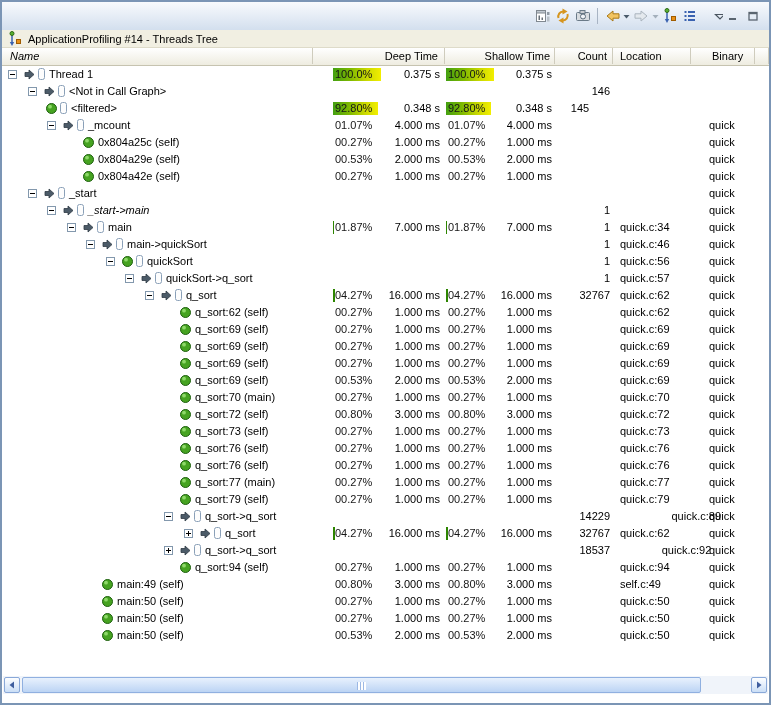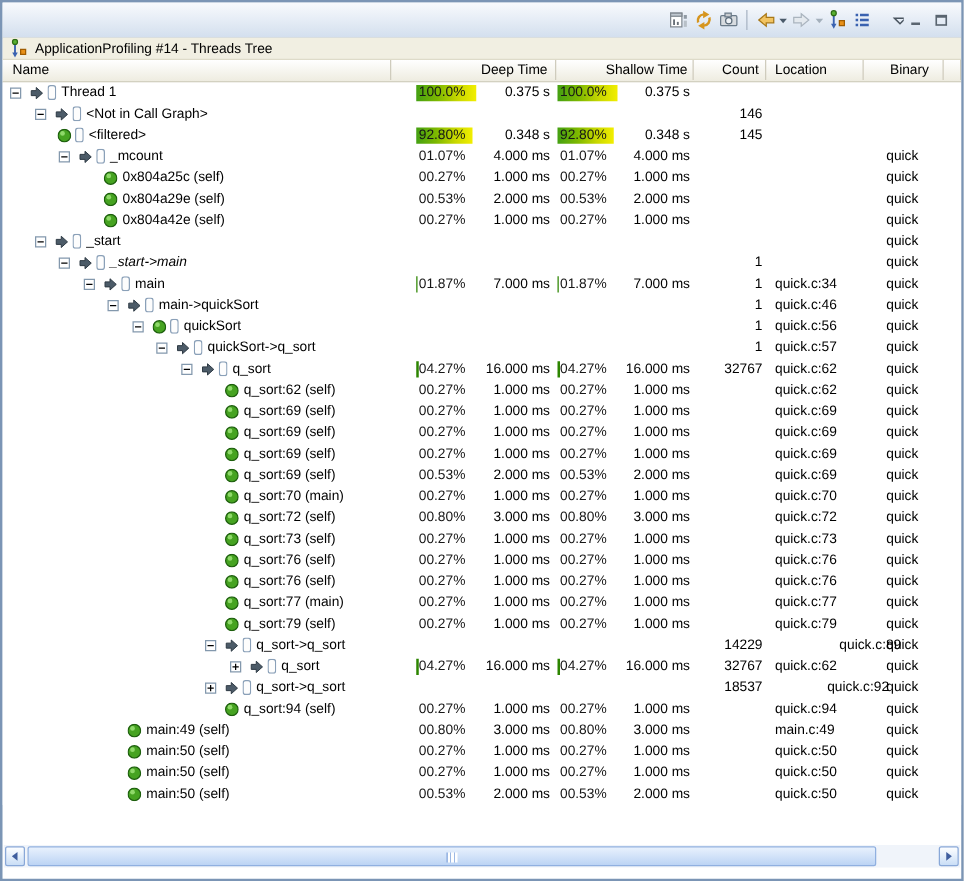--- a/index.html
+++ b/index.html
@@ -153,21 +153,21 @@
           <line x1="5" y1="3" x2="5" y2="12" stroke="#3a62b0" stroke-width="1.5"></line>
           <path d="M5 15 L2.8 11 H7.2 Z" fill="#3a62b0"></path>
           <circle cx="5" cy="2.5" r="2" fill="#58b030" stroke="#2c6a14"></circle>
           <rect x="9.5" y="8.5" width="4" height="4" fill="#e89018" stroke="#a05c00"></rect>
         </svg>
       </span>
     <span class="desctext">ApplicationProfiling #14 - Threads Tree</span>
   </div>
 
   <div class="colheader" id="colheader">
-      <div class="hcell" style="left: 0px; width: 311px; text-align: left; padding-left: 8px; padding-right: 4px;">Name</div>
+      <div class="hcell" style="left: 0px; width: 311px; text-align: left; padding-left: 8px; padding-right: 4px; font-style: italic;">Name</div>
       <div class="hcell" style="left: 311px; width: 132px; text-align: right; padding-left: 4px; padding-right: 6px;">Deep Time</div>
       <div class="hcell" style="left: 443px; width: 110px; text-align: right; padding-left: 4px; padding-right: 4px;">Shallow Time</div>
       <div class="hcell" style="left: 553px; width: 58px; text-align: right; padding-left: 4px; padding-right: 5px;">Count</div>
       <div class="hcell" style="left: 611px; width: 78px; text-align: left; padding-left: 7px; padding-right: 4px;">Location</div>
       <div class="hcell" style="left: 689px; width: 64px; text-align: left; padding-left: 21px; padding-right: 4px;">Binary</div>
       <div class="hcell" style="left: 753px; width: 14px;"></div>
     </div>
 
   <div class="rows" id="rows">
       <div class="trow">
@@ -229,21 +229,21 @@
         <span class="pctcell" style="left: 331px;">
           <span class="pctbar bigbar" style="width: 45px;"></span>
           <span class="pcttext">92.80%</span>
         </span>
         <span class="cell timecell" style="left: 368px; width: 70px; text-align: right;">0.348 s</span>
         <span class="pctcell" style="left: 444px;">
           <span class="pctbar bigbar" style="width: 45px;"></span>
           <span class="pcttext">92.80%</span>
         </span>
         <span class="cell timecell" style="left: 480px; width: 70px; text-align: right;">0.348 s</span>
-        <span class="cell timecell" style="left: 548px; width: 60px; text-align: right;">145</span>
+        <span class="cell timecell" style="left: 548px; width: 60px; text-align: center;">145</span>
       </div>
       <div class="trow">
         <span class="exp" style="left: 45px;">
           <i class="h"></i>
         </span>
         <span class="ticon" style="left: 61px;">
           <svg width="11" height="11">
             <path d="M1 3.5 H5 V1 L10 5.5 L5 10 V7.5 H1 Z" fill="#4c5b68" stroke="#2e3a44" stroke-width="0.8"></path>
           </svg>
         </span>
@@ -793,21 +793,21 @@
         </span>
         <span class="rowname" style="left: 115px;">main:49 (self)</span>
         <span class="pctcell" style="left: 331px;">
           <span class="pcttext">00.80%</span>
         </span>
         <span class="cell timecell" style="left: 368px; width: 70px; text-align: right;">3.000 ms</span>
         <span class="pctcell" style="left: 444px;">
           <span class="pcttext">00.80%</span>
         </span>
         <span class="cell timecell" style="left: 480px; width: 70px; text-align: right;">3.000 ms</span>
-        <span class="cell" style="left: 618px; width: 85px;">main.c:49</span>
+        <span class="cell" style="left: 618px; width: 85px;">self.c:49</span>
         <span class="cell" style="left: 707px; width: 58px;">quick</span>
       </div>
       <div class="trow">
         <span class="ticon" style="left: 100px;">
           <svg width="11" height="11">
             <circle cx="5.5" cy="5.5" r="5" fill="#46a321" stroke="#1d5f0d"></circle>
             <circle cx="4" cy="3.7" r="1.9" fill="#8fd96a"></circle>
           </svg>
         </span>
         <span class="rowname" style="left: 115px;">main:50 (self)</span>

